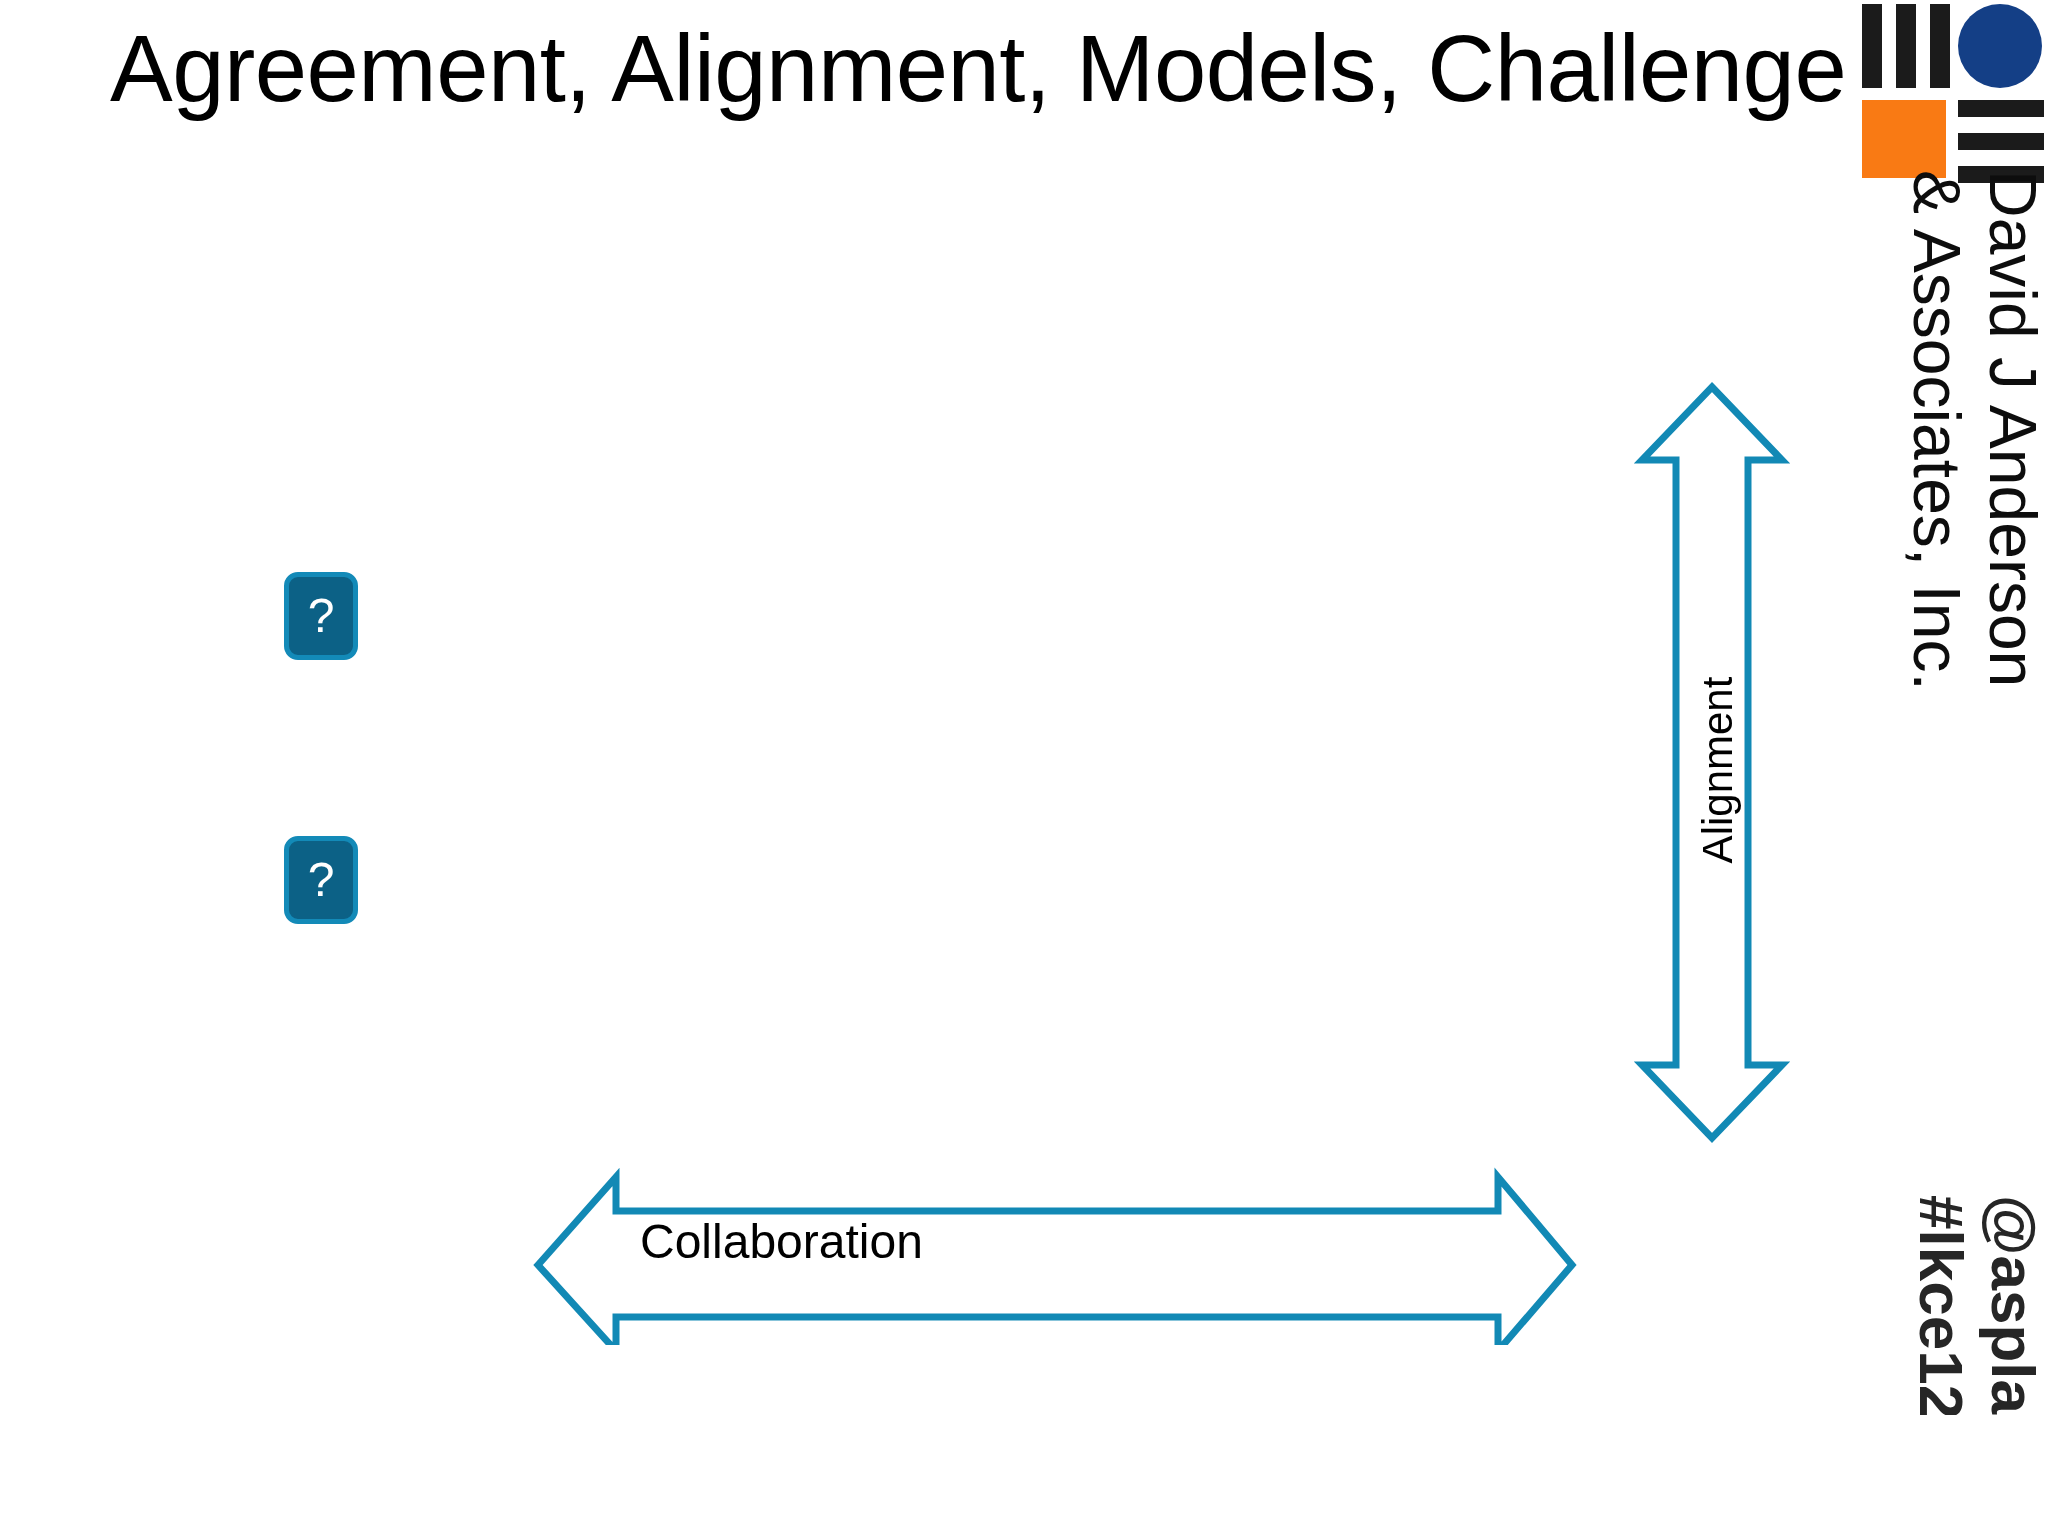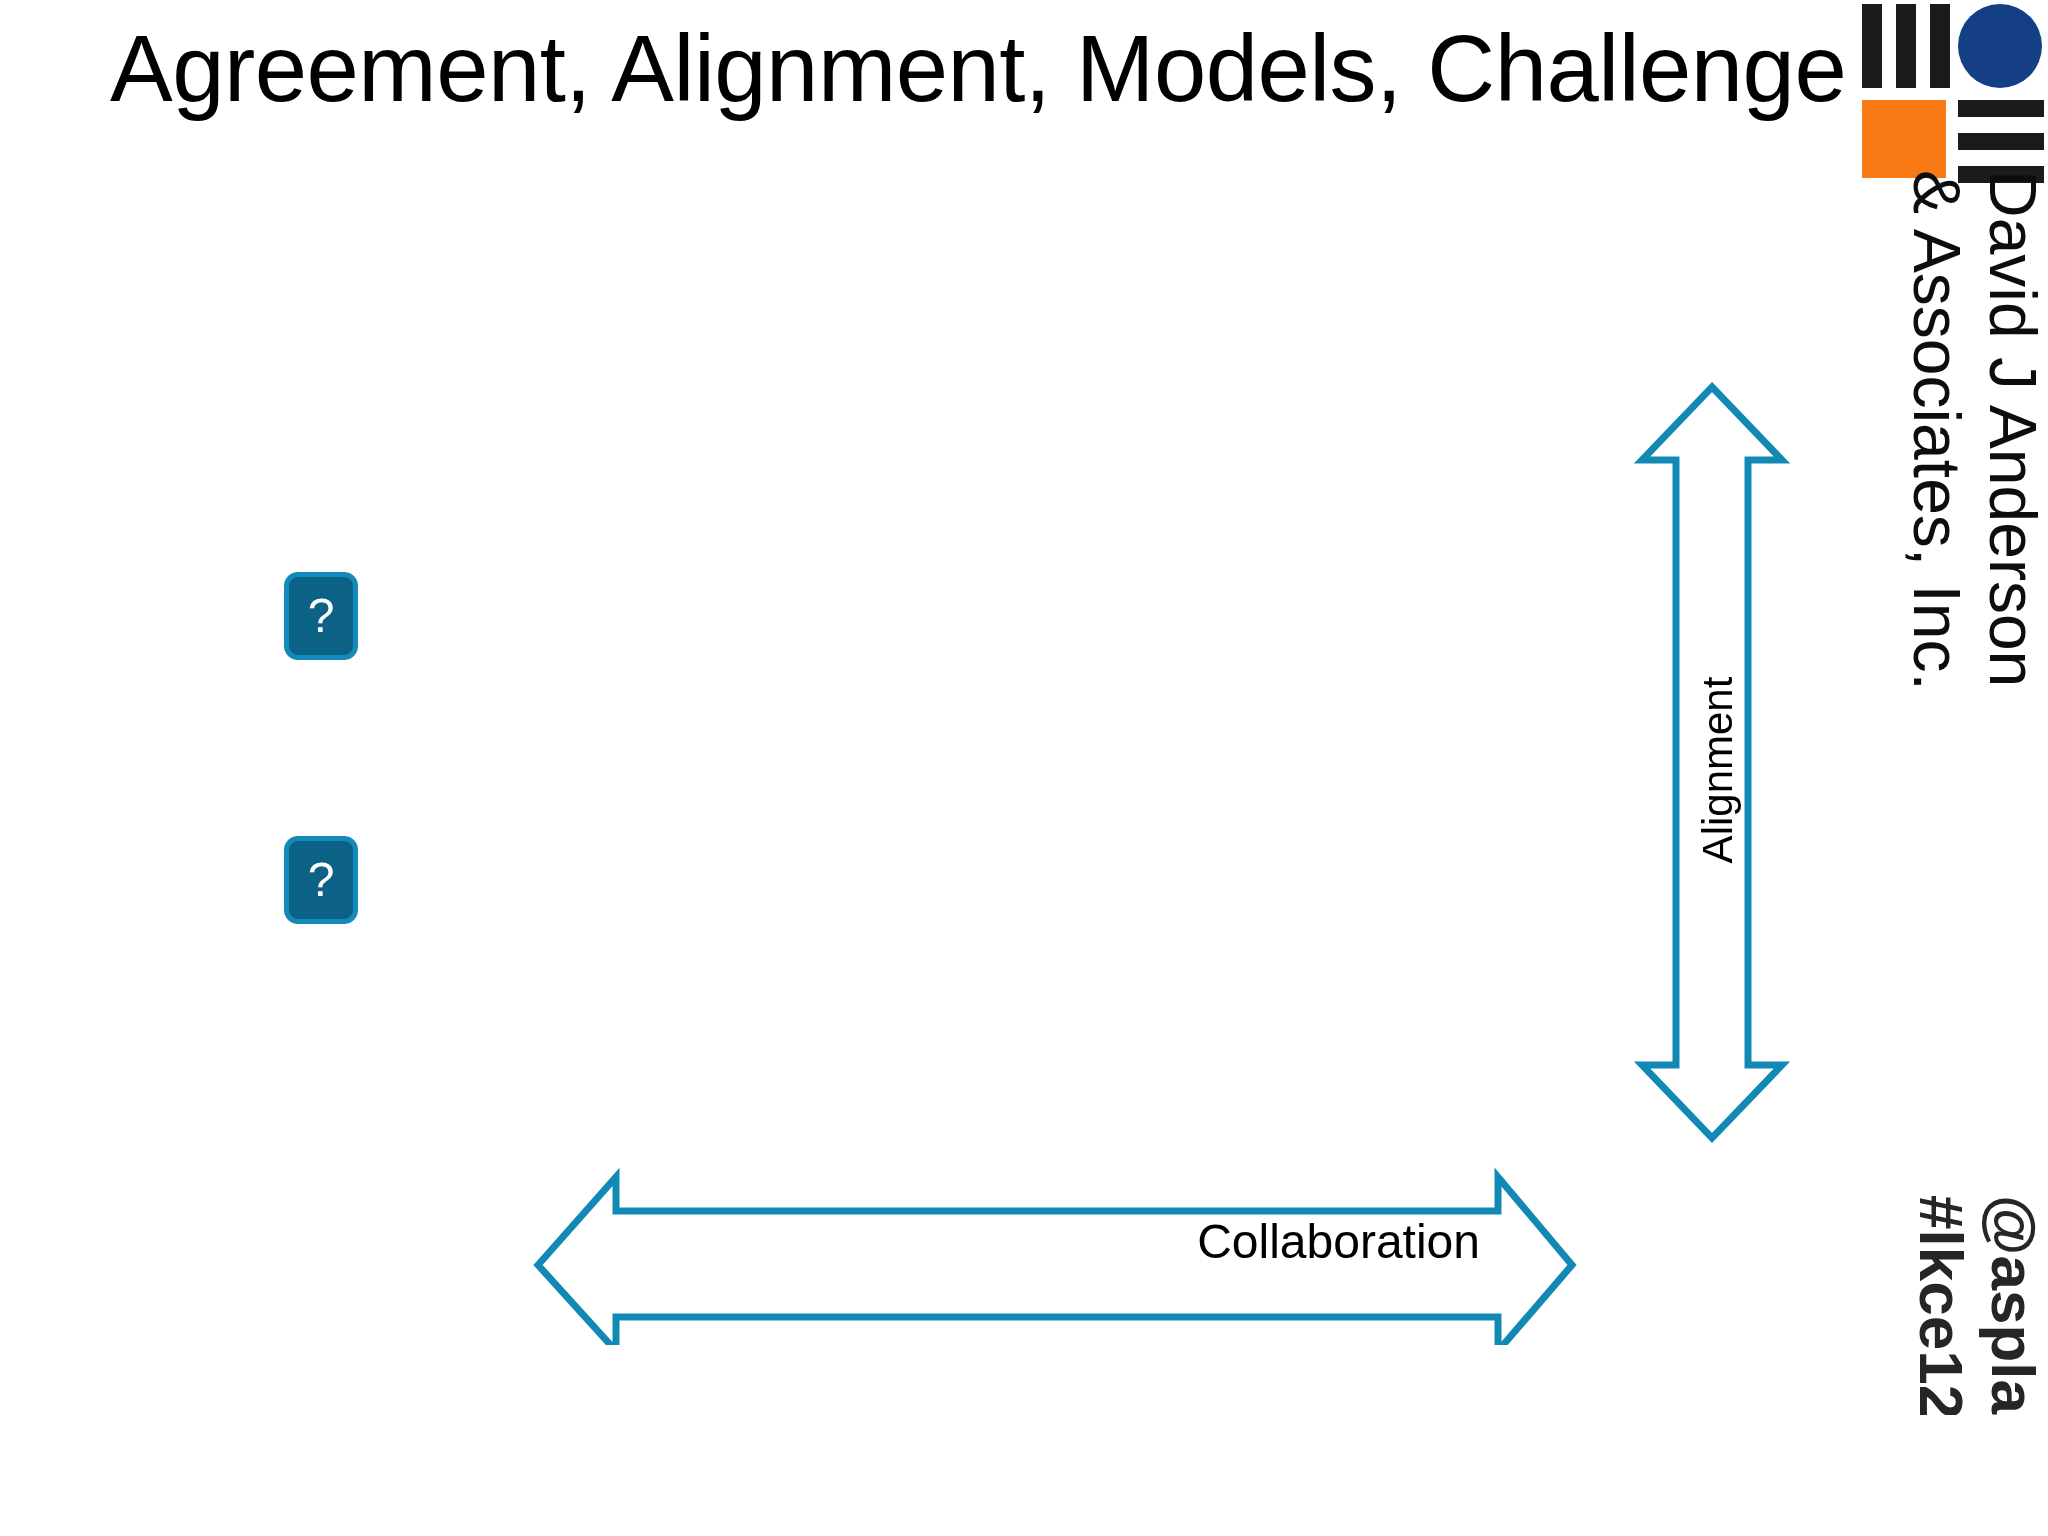--- a/index.html
+++ b/index.html
@@ -177,21 +177,21 @@
     font-family: "Liberation Sans", sans-serif;
     font-size: 42px;
     color: #000000;
     line-height: 1;
   }
   #collaboration-label {
     position: absolute;
     left: 640px;
     top: 1218px;
     width: 840px;
-    text-align: right;
+    text-align: left;
     font-family: "Liberation Sans", sans-serif;
     font-size: 48px;
     color: #000000;
     line-height: 1;
   }
 </style>
 </head>
 <body>
 
 <div id="slide">

